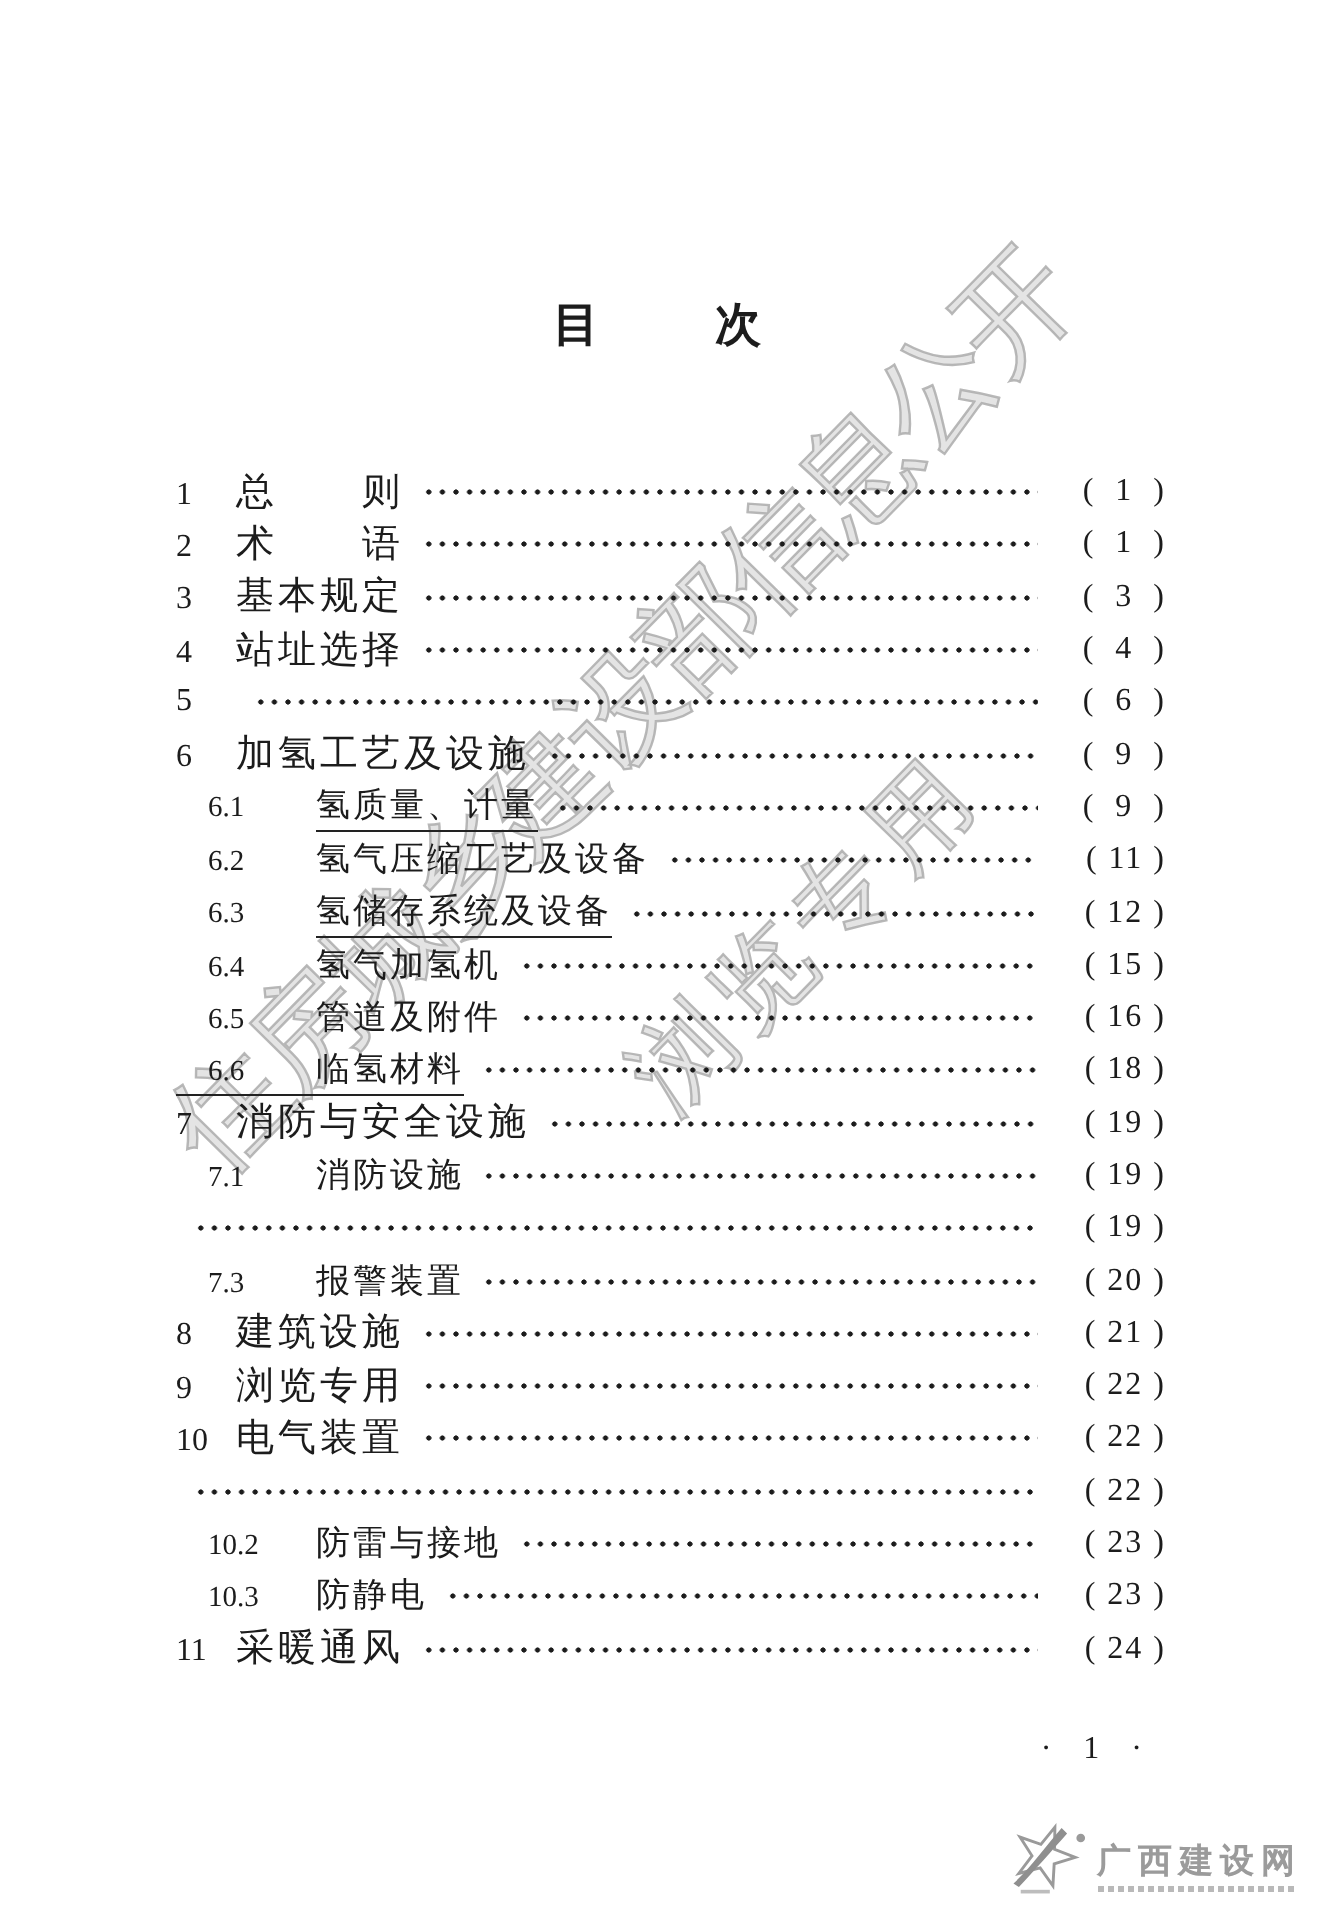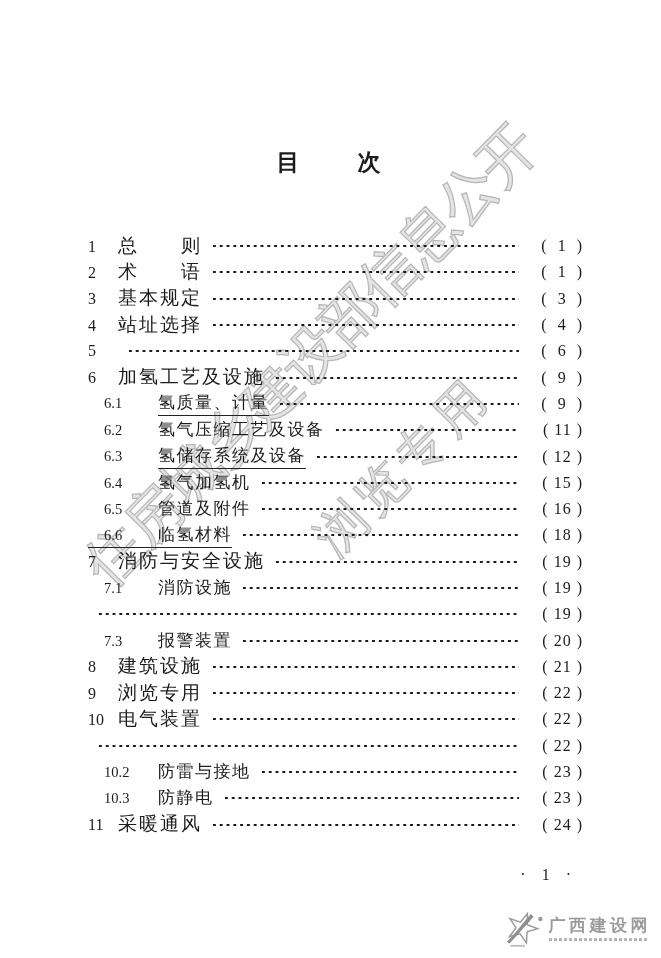--- a/index.html
+++ b/index.html
@@ -67,21 +67,21 @@
   
   .page-num {
     position: absolute; top: 866px; right: 84px;
     font-size: 16px; letter-spacing: 6px; white-space: pre;
     z-index: 1;
   }
 
   
   .logo {
     position: absolute; right: 10px; bottom: 8px;
-    display: flex; align-items: flex-start; gap: 5px;
+    display: flex; align-items: center; gap: 5px;
     z-index: 1;
   }
   .logo svg { width: 40px; height: 42px; display: block; }
   .logo-col { padding-top: 8px; }
   .logo-name {
     font-size: 17px; font-weight: 600; letter-spacing: 3.5px;
     color: #9b9b9b; line-height: 20px; white-space: nowrap;
   }
   .logo-tagline {
     margin-top: 2px; height: 3px; width: 96%;

